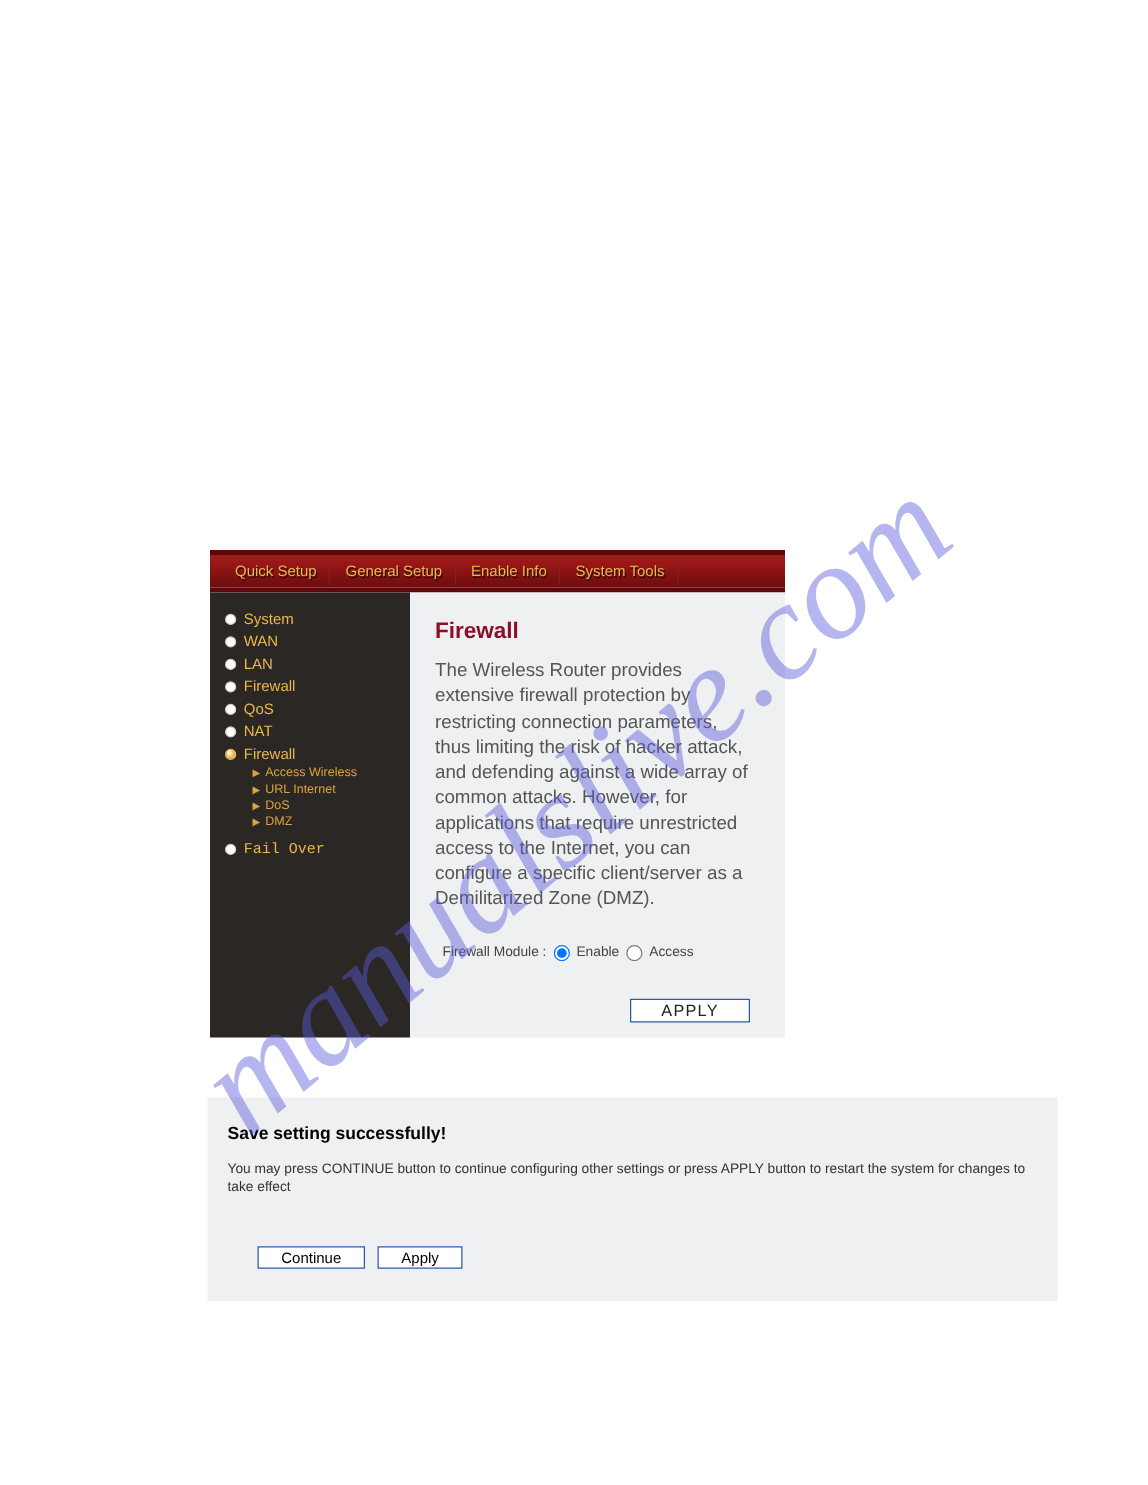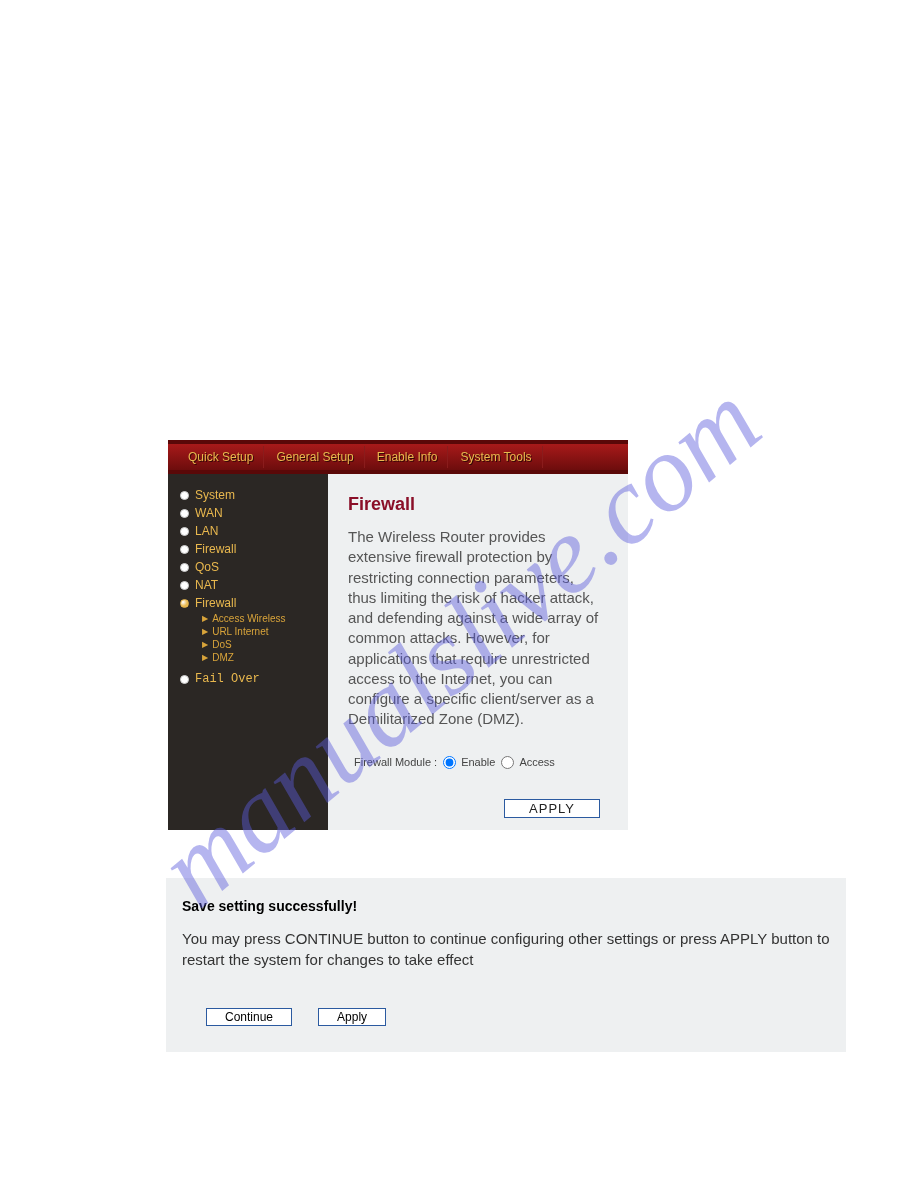--- a/index.html
+++ b/index.html
@@ -145,26 +145,26 @@
     background: #eef0f1;
     padding: 20px 16px 26px 16px;
   }
   .save-panel h3 {
     font-size: 14px;
     font-weight: bold;
     color: #000;
     margin-bottom: 14px;
   }
   .save-panel .msg {
-    font-size: 15px;
+    font-size: 11px;
     color: #333;
     line-height: 1.4;
     margin-bottom: 38px;
   }
-  .save-panel .btns { display: flex; gap: 26px; padding-left: 24px; }
+  .save-panel .btns { display: flex; gap: 10px; padding-left: 24px; }
   .small-btn {
     background: #fff;
     border: 1px solid #2b5aa0;
     font-size: 12px;
     padding: 1px 18px;
     cursor: pointer;
   }
 </style>
 </head>
 <body>

